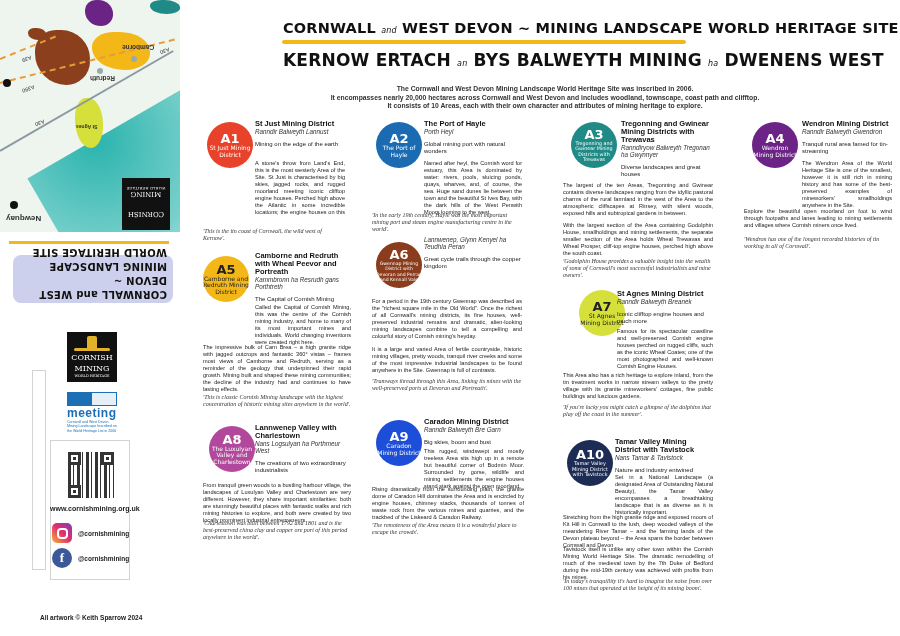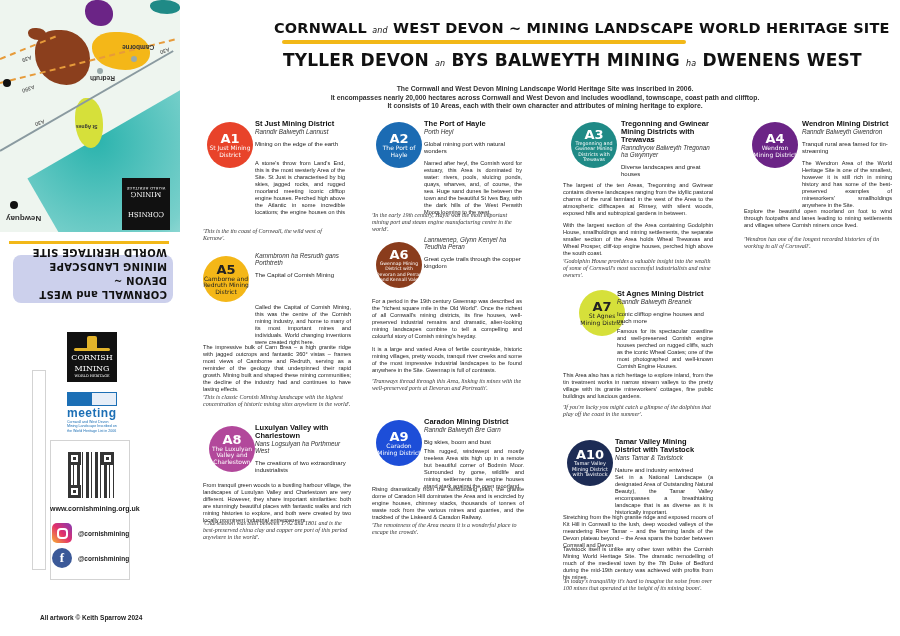--- a/index.html
+++ b/index.html
@@ -39,21 +39,21 @@
 .qr{position:absolute;left:68px;top:452px;width:46px;height:46px;background:
  repeating-linear-gradient(90deg,#111 0 3px,#fff 3px 5px,#111 5px 6px,#fff 6px 9px),#fff;opacity:.85}
 .qr .f{position:absolute;width:13px;height:13px;border:3px solid #111;background:#fff}
 .qr .f::after{content:"";position:absolute;left:2px;top:2px;width:3px;height:3px;background:#111}
 .web{position:absolute;left:50px;top:505px;font-size:7px;font-weight:bold;color:#222}
 .social{position:absolute;left:52px;display:flex;align-items:center;gap:6px;font-size:6.5px;font-weight:bold;color:#222}
 .ig{width:20px;height:20px;border-radius:5px;background:linear-gradient(45deg,#f9b233,#e1306c,#833ab4);display:flex;align-items:center;justify-content:center}
 .ig span{width:11px;height:11px;border:2px solid #fff;border-radius:4px}
 .fb{width:20px;height:20px;border-radius:50%;background:#3b5998;color:#fff;display:flex;align-items:center;justify-content:center;font-weight:bold;font-size:13px;font-family:"Liberation Serif",serif}
 .credit{position:absolute;left:40px;top:614px;font-size:6.5px;font-weight:bold;color:#222}
-.title1{position:absolute;left:274px;top:20px;font-family:"DejaVu Sans",sans-serif;font-weight:bold;font-size:14.5px;color:#111;letter-spacing:.2px}
+.title1{position:absolute;left:283px;top:20px;font-family:"DejaVu Sans",sans-serif;font-weight:bold;font-size:14.5px;color:#111;letter-spacing:.2px}
 .title1 small,.title2 small{font-style:italic;font-weight:normal;font-size:8px}
 .ybar{position:absolute;left:282px;top:40px;width:404px;height:4px;background:#f2b818;border-radius:2px}
 .title2{position:absolute;left:283px;top:50px;font-family:"DejaVu Sans",sans-serif;font-weight:bold;font-size:17px;color:#111;letter-spacing:.2px}
 .intro{position:absolute;left:200px;top:85px;width:690px;text-align:center;font-size:6.8px;font-weight:bold;line-height:8.6px;color:#333}
 .area{position:absolute;font-size:5.6px;line-height:7px;color:#222}
 .badge{position:absolute;width:46px;height:46px;border-radius:50%;color:#fff;text-align:center;font-family:"DejaVu Sans",sans-serif;font-weight:bold;display:flex;flex-direction:column;align-items:center;justify-content:center}
 .badge .code{font-size:13px;line-height:13px}
 .badge .bn{font-size:6px;line-height:6.6px;font-weight:normal}
 .area .hd{position:absolute;left:52px;top:0}
 .area h3{font-size:7.5px;font-weight:bold;line-height:8px;color:#111}
@@ -140,21 +140,21 @@
     <span>@cornishmining</span>
   </div>
   <div class="credit">All artwork © Keith Sparrow 2024</div>
 </div>
 
 <div class="title1">
   <span>CORNWALL</span> <small>and</small> <span>WEST DEVON ~ MINING LANDSCAPE WORLD HERITAGE SITE</span>
 </div>
 <div class="ybar"></div>
 <div class="title2">
-  <span>TYLLER DEVON</span> <small>an</small> <span>BYS BALWEYTH MINING</span> <small>ha</small> <span>DWENENS WEST</span>
+  <span>KERNOW ERTACH</span> <small>an</small> <span>BYS BALWEYTH MINING</span> <small>ha</small> <span>DWENENS WEST</span>
 </div>
 <div class="intro">
   <div>The Cornwall and West Devon Mining Landscape World Heritage Site was inscribed in 2006.</div>
   <div>It encompasses nearly 20,000 hectares across Cornwall and West Devon and includes woodland, townscape, coast path and clifftop.</div>
   <div>It consists of 10 Areas, each with their own character and attributes of mining heritage to explore.</div>
 </div>
 
 <div class="area" style="left:203px;top:120px;width:140px;height:115px">
   <div class="badge" style="left:4px;top:2px;background:#e8432a">
       <span class="code">A1</span>
@@ -212,20 +212,21 @@
   <div class="body" style="left:0;top:88px;width:148px">Explore the beautiful open moorland on foot to wind through footpaths and lanes leading to mining settlements and villages where Cornish miners once lived.</div>
   <div class="quote" style="left:0;top:116px;width:148px">'Wendron has one of the longest recorded histories of tin working in all of Cornwall'.</div>
 </div>
 
 <div class="area" style="left:203px;top:252px;width:148px">
   <div class="badge" style="left:0;top:4px;background:#f4b718;color:#222">
       <span class="code">A5</span>
       <span class="bn">Camborne and Redruth Mining District</span>
     </div>
   <div class="hd" style="width:96px">
+      <h3>Camborne and Redruth with Wheal Peevor and Portreath</h3>
       <div class="corn">Kammbronn ha Resrudh gans Porthtreth</div>
       <div class="tag">The Capital of Cornish Mining</div>
     </div>
   <div class="body" style="left:0;top:52px;width:148px;padding-left:52px">Called the Capital of Cornish Mining, this was the centre of the Cornish mining industry, and home to many of its most important mines and individuals. World changing inventions were created right here.</div>
   <div class="body" style="left:0;top:92px;width:148px">The impressive bulk of Carn Brea – a high granite ridge with jagged outcrops and fantastic 360° vistas – frames most views of Camborne and Redruth, serving as a reminder of the geology that underpinned their rapid growth. Mining built and shaped these mining communities; the decline of the industry had and continues to have lasting effects.</div>
   <div class="quote" style="left:0;top:142px;width:148px">'This is classic Cornish Mining landscape with the highest concentration of historic mining sites anywhere in the world'.</div>
 </div>
 
 <div class="area" style="left:372px;top:236px;width:150px">
   <div class="badge" style="left:4px;top:6px;background:#8a3c1c">
@@ -255,21 +256,21 @@
   <div class="body" style="left:0;top:82px;width:150px">This Area also has a rich heritage to explore inland, from the tin treatment works in narrow stream valleys to the pretty village with its granite mineworkers' cottages, fine public buildings and luscious gardens.</div>
   <div class="quote" style="left:0;top:114px;width:150px">'If you're lucky you might catch a glimpse of the dolphins that play off the coast in the summer'.</div>
 </div>
 
 <div class="area" style="left:203px;top:424px;width:148px">
   <div class="badge" style="left:6px;top:2px;background:#b2489b">
       <span class="code">A8</span>
       <span class="bn">The Luxulyan Valley and Charlestown</span>
     </div>
   <div class="hd" style="width:96px">
-      <h3>Luxulyan Valley with Charlestown</h3>
+      <h3>Lannwenep Valley with Charlestown</h3>
       <div class="corn">Nans Logsulyan ha Porthmeur West</div>
       <div class="tag">The creations of two extraordinary industrialists</div>
     </div>
   <div class="body" style="left:0;top:58px;width:148px">From tranquil green woods to a bustling harbour village, the landscapes of Luxulyan Valley and Charlestown are very different. However, they share important similarities: both are stunningly beautiful places with fantastic walks and rich mining histories to explore, and both were created by two locally prominent industrial entrepreneurs.</div>
   <div class="quote" style="left:0;top:96px;width:148px">'Charlestown was built between 1792 and 1801 and is the best-preserved china clay and copper ore port of this period anywhere in the world'.</div>
 </div>
 
 <div class="area" style="left:372px;top:418px;width:152px">
   <div class="badge" style="left:4px;top:2px;background:#1d4ed8">
       <span class="code">A9</span>

